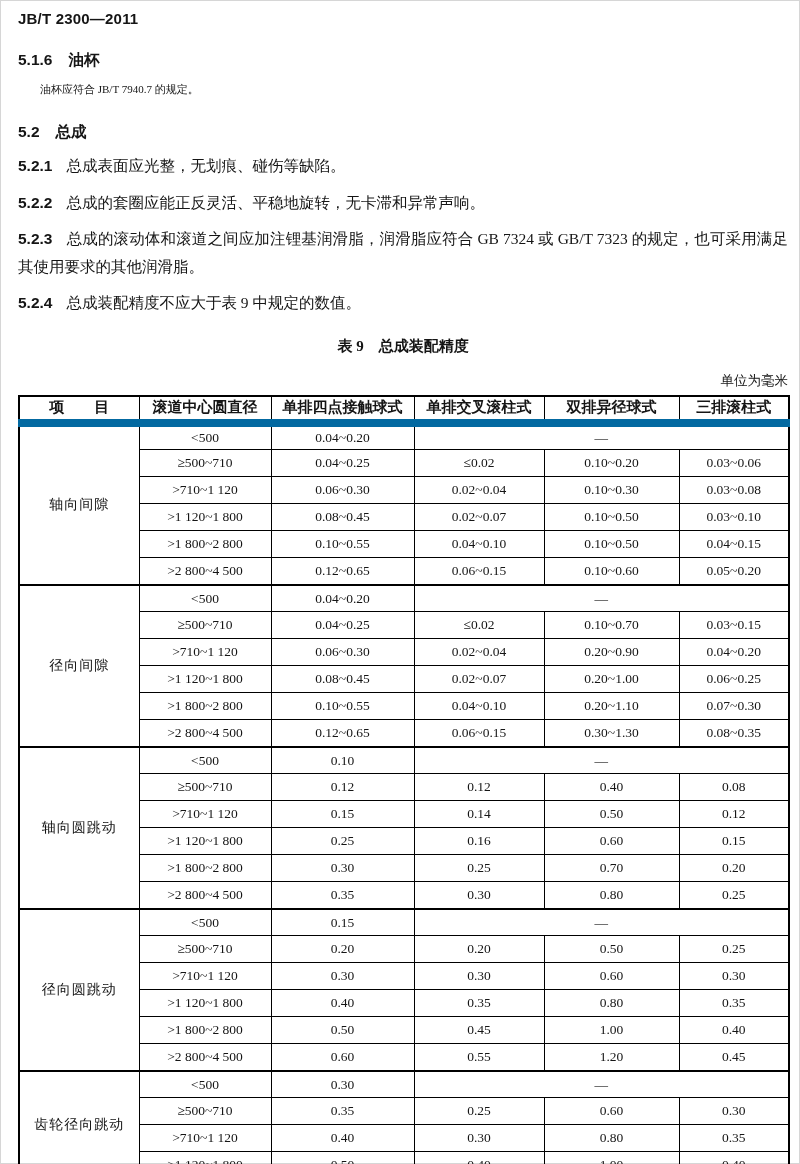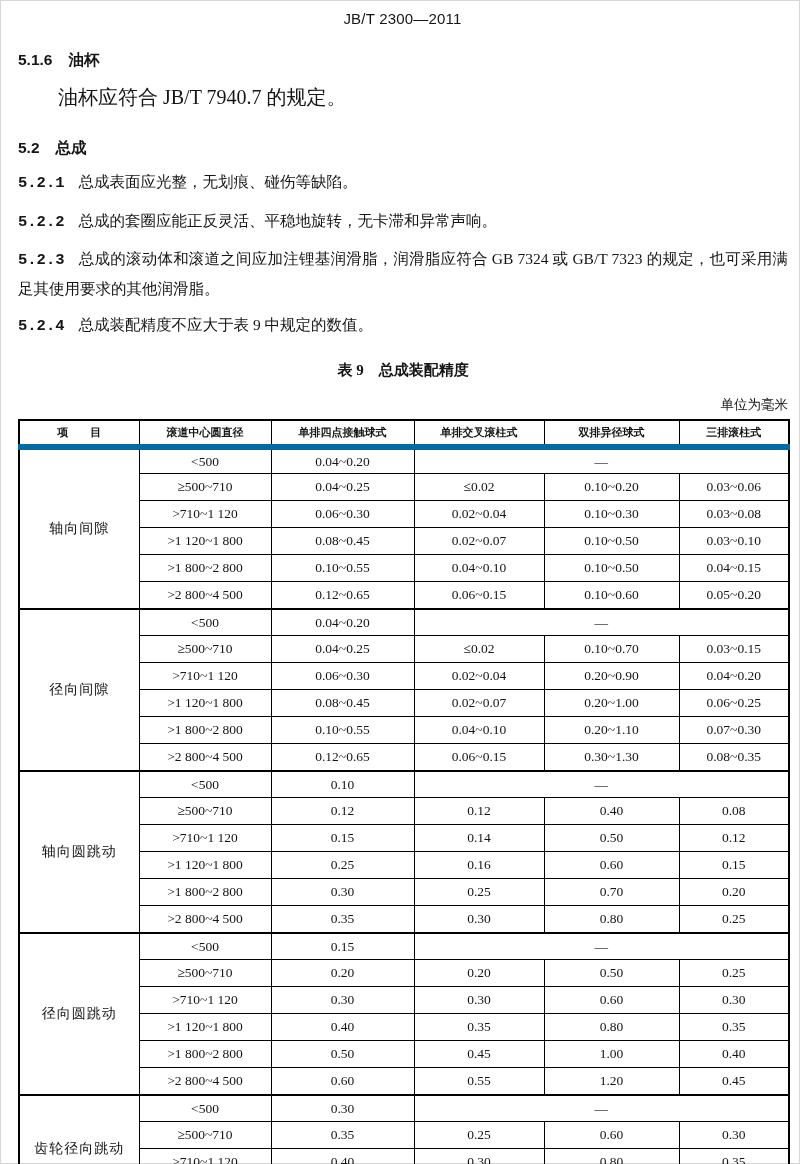--- a/index.html
+++ b/index.html
@@ -11,52 +11,52 @@
     font-family: "Liberation Serif", "DejaVu Serif", serif;
   }
   .page {
     position: relative;
     width: 800px; height: 1164px;
     padding: 10px 12px 0 18px;
     box-shadow: inset 0 0 0 1px #d6d6d6;
     overflow: hidden;
   }
   .doc-header {
-    text-align: center;
+    text-align: left;
     font-family: "Liberation Sans", "DejaVu Sans", sans-serif;
-    font-weight: normal;
+    font-weight: bold;
     font-size: 15px;
     letter-spacing: 0.2px;
     padding-right: 1px;
   }
   .content { width: 770px; }
   .clause-heading {
     margin: 21px 0 9px 0;
     font-size: 15.5px;
     font-weight: bold;
     line-height: 1.5;
   }
   .clause-heading .num {
     font-family: "Liberation Sans", "DejaVu Sans", sans-serif;
     margin-right: 16px;
   }
   .para {
     margin: 0 0 9px 0;
-    font-size: 20px;
+    font-size: 11px;
     line-height: 1.78;
     text-indent: 2em;
   }
   .clause {
     margin: 0 0 9px 0;
     font-size: 15.5px;
     line-height: 1.78;
     text-align: justify;
   }
   .clause .num {
-    font-family: Liberation Mono, monospace;
+    font-family: Liberation Sans, sans-serif;
     font-weight: bold;
     margin-right: 14px;
   }
   .table-title {
     text-align: center;
     font-weight: bold;
     font-size: 15px;
     margin: 20px 0 0 0;
   }
   .unit-note {
@@ -76,23 +76,23 @@
     border: 1px solid #000;
     text-align: center;
     vertical-align: middle;
     padding: 0 2px;
     height: 27px;
     overflow: hidden;
     white-space: nowrap;
   }
   .table9 thead th {
     font-weight: bold;
-    border-bottom: 6px solid #0369a1;
+    border-bottom: 8px solid #0369a1;
     height: 27px;
-    font-size: 11px;
+    font-size: 15px;
   }
   .table9 tbody tr:first-child td { border-top: 2px solid #000; }
   .table9 td.item-cell { font-size: 14px; letter-spacing: 1px; }
 </style>
 </head>
 <body>
 
 <div class="page">
 
   <div class="doc-header">JB/T 2300—2011</div>

